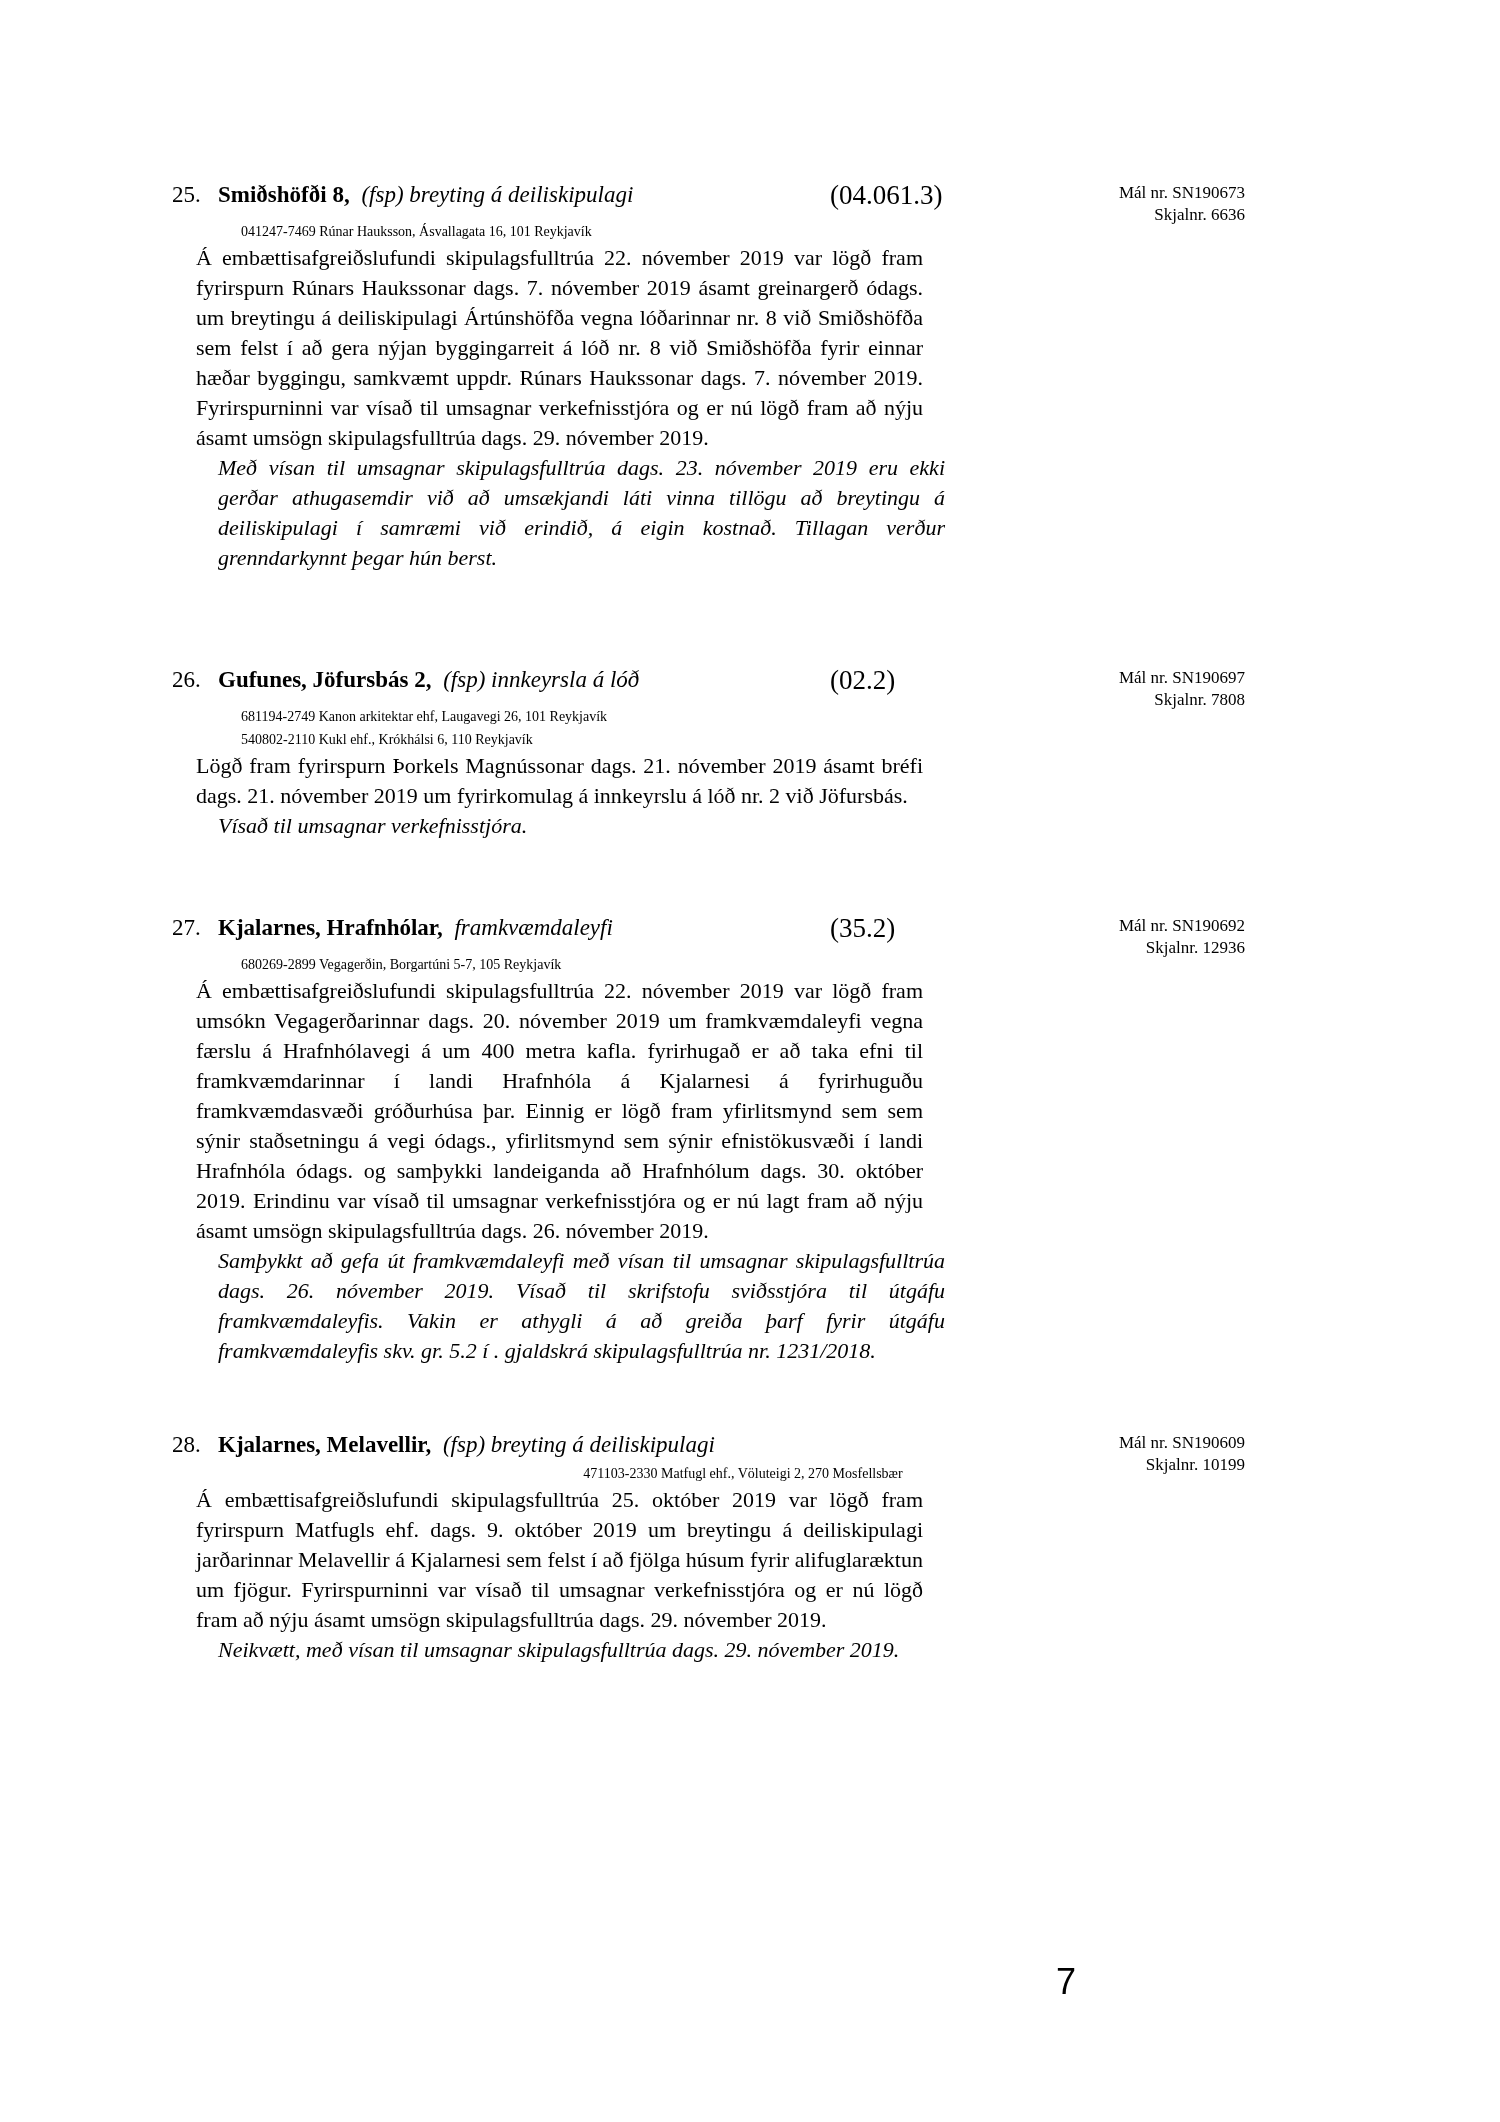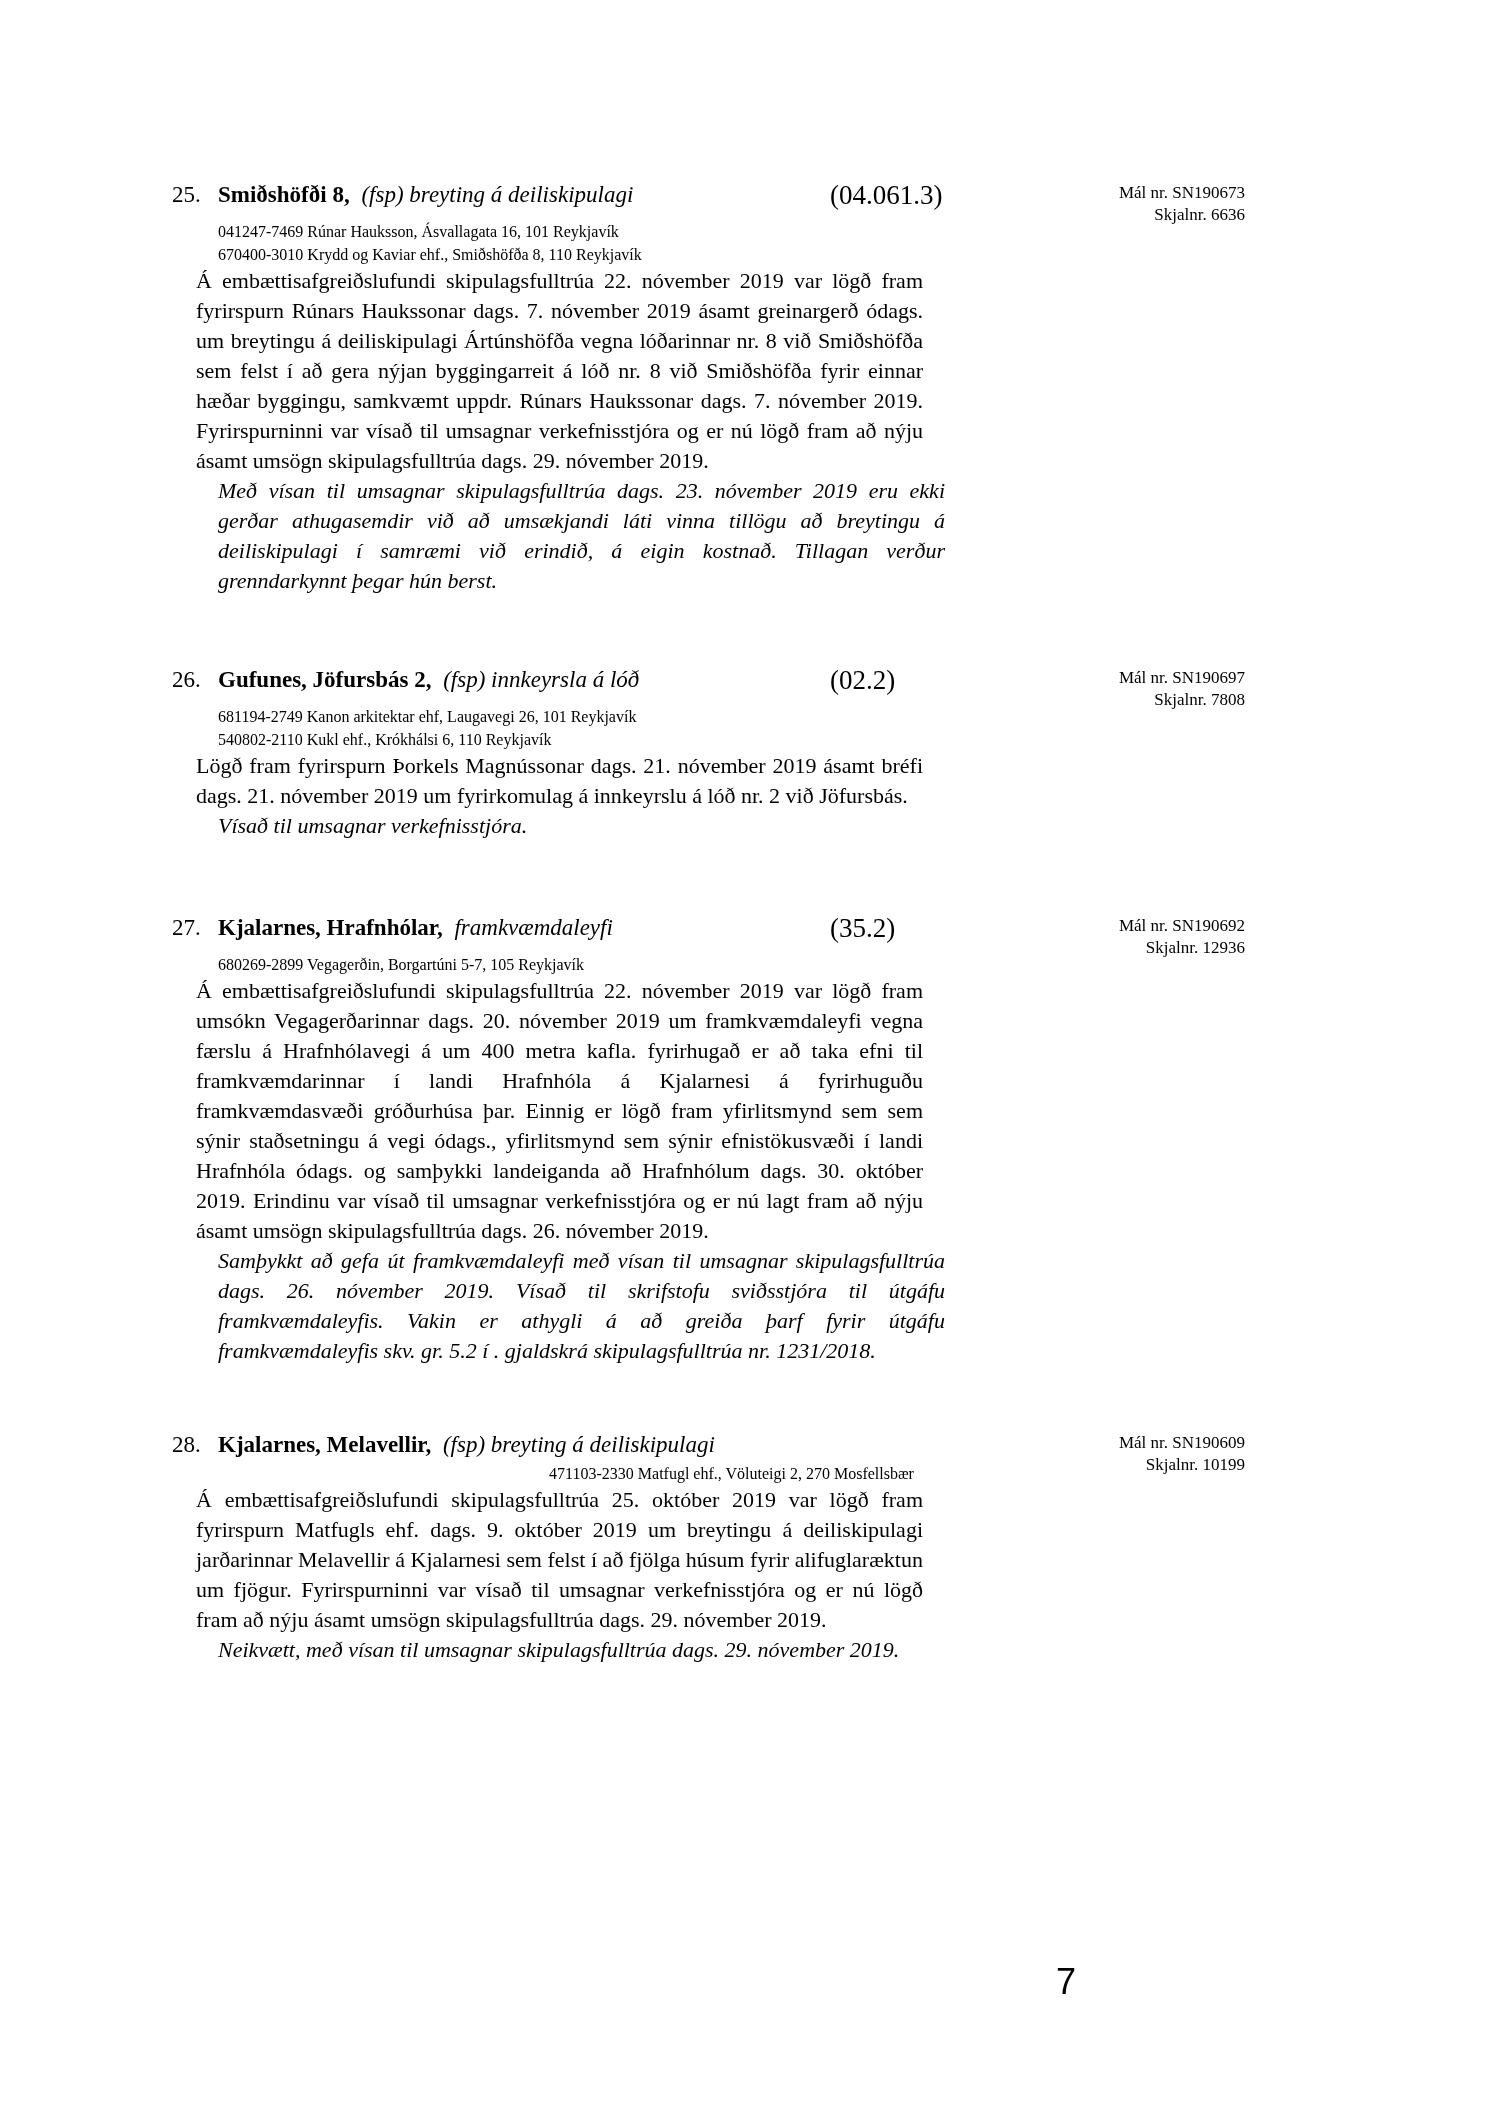--- a/index.html
+++ b/index.html
@@ -50,23 +50,23 @@
   .item-meta {
     position: absolute;
     right: 0;
     top: 2px;
     text-align: right;
     font-size: 17px;
     line-height: 22px;
     white-space: nowrap;
   }
   .item-parties {
-    margin-left: 46px;
+    margin-left: 69px;
     margin-top: 10px;
-    font-size: 16px;
+    font-size: 14px;
     line-height: 23px;
   }
   .item-body {
     margin-left: 24px;
     width: 727px;
     font-size: 22px;
     line-height: 30px;
     text-align: justify;
   }
   .item-decision {
@@ -99,21 +99,20 @@
         <span class="title-italic">(fsp) breyting á deiliskipulagi</span>
       </div>
       <div class="item-code">(04.061.3)</div>
       <div class="item-meta">
         <div>Mál nr. SN190673</div>
         <div>Skjalnr. 6636</div>
       </div>
     </div>
     <div class="item-parties">
       <div>041247-7469 Rúnar Hauksson, Ásvallagata 16, 101 Reykjavík</div>
-      <div>670400-3010 Krydd og Kaviar ehf., Smiðshöfða 8, 110 Reykjavík</div>
     </div>
     <div class="item-body">Á embættisafgreiðslufundi skipulagsfulltrúa 22. nóvember 2019 var lögð fram fyrirspurn Rúnars Haukssonar dags. 7. nóvember 2019 ásamt greinargerð ódags. um breytingu á deiliskipulagi Ártúnshöfða vegna lóðarinnar nr. 8 við Smiðshöfða sem felst í að gera nýjan byggingarreit á lóð nr. 8 við Smiðshöfða fyrir einnar hæðar byggingu, samkvæmt uppdr. Rúnars Haukssonar dags. 7. nóvember 2019. Fyrirspurninni var vísað til umsagnar verkefnisstjóra og er nú lögð fram að nýju ásamt umsögn skipulagsfulltrúa dags. 29. nóvember 2019.</div>
     <div class="item-decision">Með vísan til umsagnar skipulagsfulltrúa dags. 23. nóvember 2019 eru ekki gerðar athugasemdir við að umsækjandi láti vinna tillögu að breytingu á deiliskipulagi í samræmi við erindið, á eigin kostnað. Tillagan verður grenndarkynnt þegar hún berst.</div>
   </div>
 
   <div class="item" style="top:665px;">
     <div class="item-head">
       <div class="item-num">26.</div>
       <div class="item-title">
         <span class="title-bold">Gufunes, Jöfursbás 2,</span>

